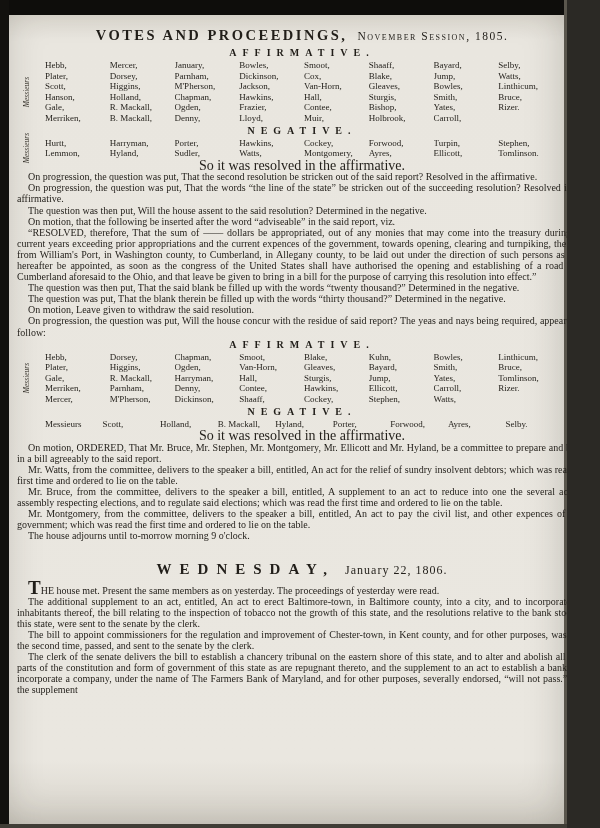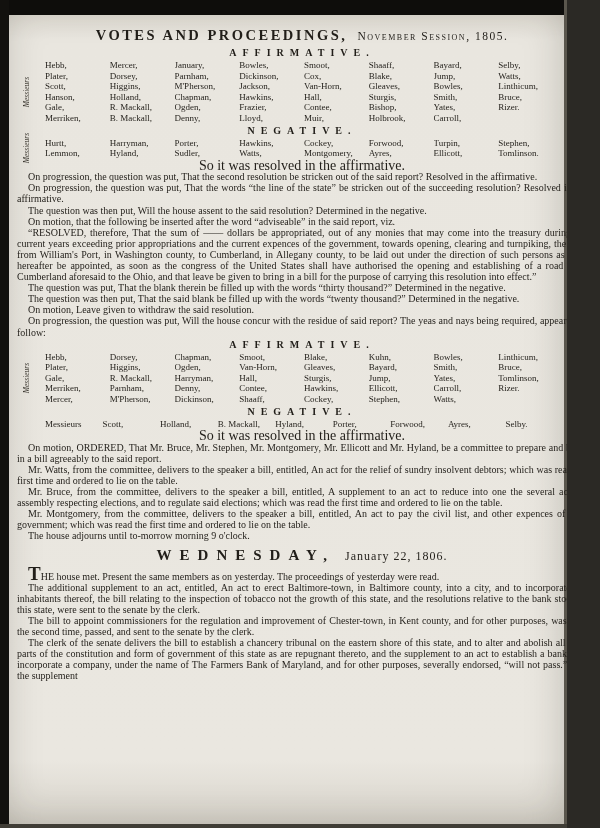--- a/index.html
+++ b/index.html
@@ -34,21 +34,21 @@
   .name-cell { white-space:nowrap; overflow:hidden; }
   .vote-count { position:absolute; right:2px; bottom:10px; font-size:9px; font-weight:bold; }
   .vote-count.inline-bottom { bottom:16px; }
 
   .centered-line { text-align:center; font-size:14px; line-height:11.5px; }
 
   .para-block p { font-size:10px; line-height:11.1px; text-align:justify; text-indent:11px; }
 
   .section-wed p:first-child::first-letter { font-size:1.9em; font-weight:bold; line-height:.75; }
 
-  .day-heading { text-align:center; margin:4px 0 3px; white-space:nowrap; }
+  .day-heading { text-align:center; margin:18px 0 3px; white-space:nowrap; }
   .day-name { font-size:15px; font-weight:bold; letter-spacing:8px; }
   .day-date { font-size:12px; letter-spacing:1px; margin-left:6px; }
 </style>
 </head>
 <body>
 
 <div class="scan">
   <div class="edge-top"></div>
   <div class="edge-left"></div>
   <div class="edge-right"></div>
@@ -159,22 +159,22 @@
     </div>
 
     <div class="centered-line">So it was resolved in the affirmative.</div>
 
     <div class="para-block">
         <p>On progression, the question was put, That the second resolution be stricken out of the said report? Resolved in the affirmative.</p>
         <p>On progression, the question was put, That the words “the line of the state” be stricken out of the succeeding resolution? Resolved in the affirmative.</p>
         <p>The question was then put, Will the house assent to the said resolution? Determined in the negative.</p>
         <p>On motion, that the following be inserted after the word “adviseable” in the said report, viz.</p>
         <p>“RESOLVED, therefore, That the sum of —— dollars be appropriated, out of any monies that may come into the treasury during the current years exceeding prior appropriations and the current expences of the government, towards opening, clearing and turnpiking, the road from William's Port, in Washington county, to Cumberland, in Allegany county, to be laid out under the direction of such persons as shall hereafter be appointed, as soon as the congress of the United States shall have authorised the opening and establishing of a road from Cumberland aforesaid to the Ohio, and that leave be given to bring in a bill for the purpose of carrying this resolution into effect.”</p>
+        <p>The question was then put, That the said blank be filled up with the words “twenty thousand?” Determined in the negative.</p>
         <p>The question was put, That the blank therein be filled up with the words “thirty thousand?” Determined in the negative.</p>
-        <p>The question was then put, That the said blank be filled up with the words “twenty thousand?” Determined in the negative.</p>
         <p>On motion, Leave given to withdraw the said resolution.</p>
         <p>On progression, the question was put, Will the house concur with the residue of said report? The yeas and nays being required, appeared as follow:</p>
       </div>
 
     <div class="vote-heading">AFFIRMATIVE.</div>
     <div class="vote-table">
       <span class="margin-label">Messieurs</span>
       <div>
           <div class="name-row" style="grid-template-columns: repeat(8, 1fr);">
             <span class="name-cell">Hebb,</span>

